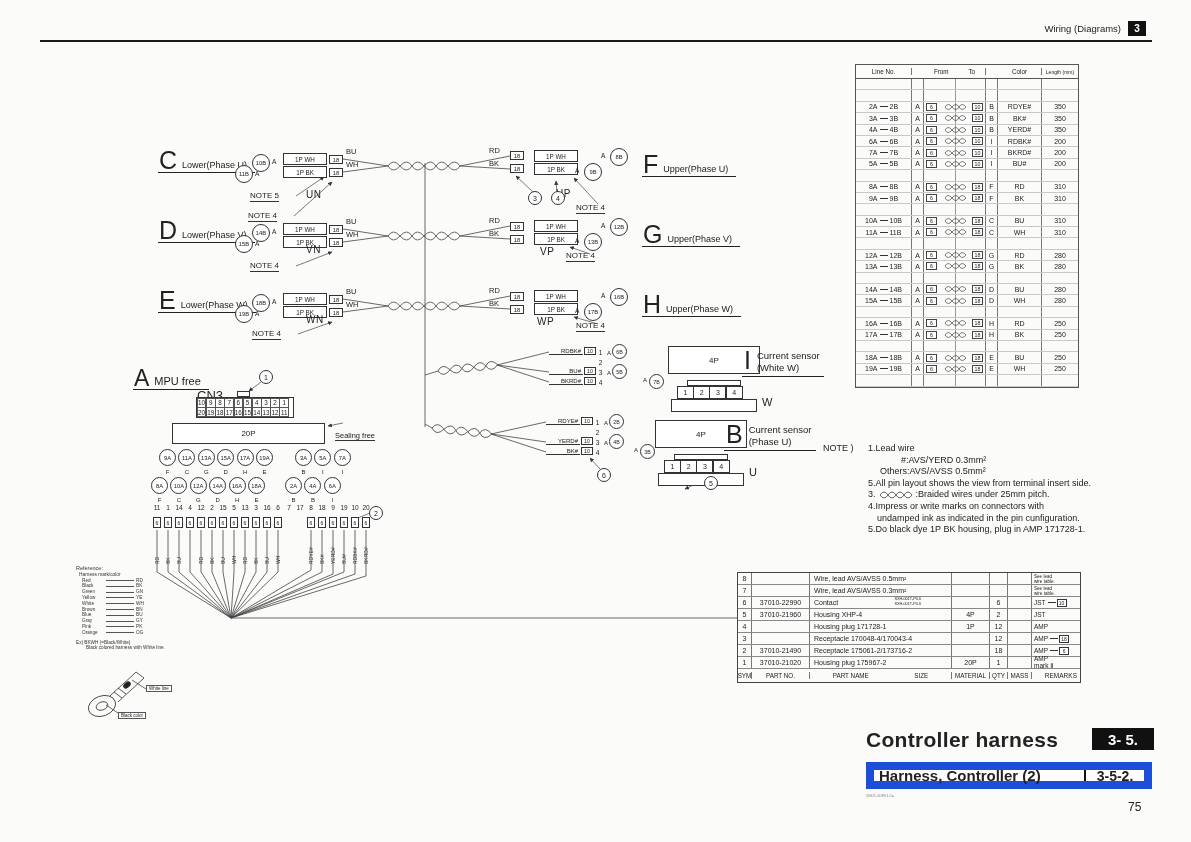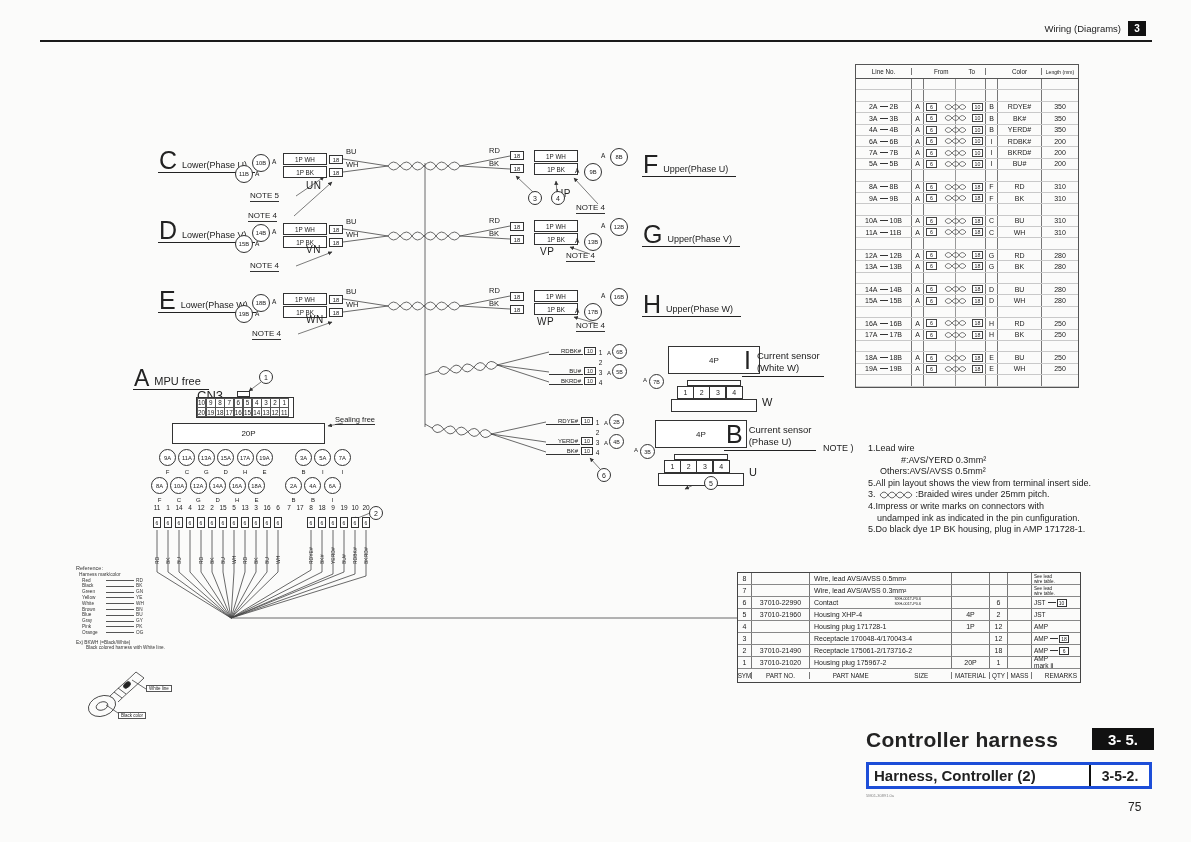--- a/index.html
+++ b/index.html
@@ -131,21 +131,21 @@
   .leg-line { flex:1; border-top:0.5px solid #555; margin:0 2px; }
   .leg-code { width:12px; }
   .leg-ex { margin-top:4px; }
   .leg-ex2 { margin-left:10px; }
   .tinybox { position:absolute; border:0.6px solid #555; font-size:4.5px; padding:0 2px; background:#fff; white-space:nowrap; }
 
   
   .main-title { font-size:21px; font-weight:bold; letter-spacing:0.3px; }
   .title-badge { width:62px; height:22px; background:#111; color:#fff; font-size:15px; font-weight:bold;
                  display:flex; align-items:center; justify-content:center; }
-  .sub-box { width:286px; height:27px; border:3px solid #1d4ed8; display:flex; background:#fff; }
+  .sub-box { width:286px; height:27px; border:8px solid #1d4ed8; display:flex; background:#fff; }
   .sub-box .sb-l { flex:1; display:flex; align-items:center; padding-left:5px; font-size:15px; font-weight:bold; border-right:2px solid #111; }
   .sub-box .sb-r { width:58px; display:flex; align-items:center; justify-content:center; font-size:14px; font-weight:bold; }
   .doc-code { font-size:4px; color:#888; }
   .page-num { font-size:12px; }
 </style>
 </head>
 <body>
 
 <svg width="1191" height="842" style="position:absolute;left:0;top:0;z-index:0">
   <defs>
@@ -1064,21 +1064,21 @@
 <div class="abs circ" style="left:235px;top:165px">11B</div>
 <span class="abs a-mark" style="left:255px;top:170px">A</span>
 <div class="abs circ" style="left:252px;top:154px">10B</div>
 <span class="abs a-mark" style="left:272px;top:158px">A</span>
 <div class="abs hbox" style="left:283px;top:153px">1P WH</div>
 <div class="abs hbox" style="left:283px;top:166px">1P BK</div>
 <div class="abs tagbox" style="left:329px;top:155px">18</div>
 <div class="abs tagbox" style="left:329px;top:168px">18</div>
 <span class="abs wlabel" style="left:346px;top:147px">BU</span>
 <span class="abs wlabel" style="left:346px;top:160px">WH</span>
-<span class="abs pair" style="left:306px;top:180px">UN</span>
+<span class="abs pair" style="left:306px;top:189px">UN</span>
 <span class="abs note" style="left:250px;top:191px">NOTE 5</span>
 <span class="abs note" style="left:248px;top:211px">NOTE 4</span>
 
 <div class="abs sec-head" style="left:158px;top:220px">
   <span class="bigletter">D</span>
   <span class="sec-label">Lower(Phase V)</span>
 </div>
 <div class="abs circ" style="left:235px;top:235px">15B</div>
 <span class="abs a-mark" style="left:255px;top:240px">A</span>
 <div class="abs circ" style="left:252px;top:224px">14B</div>
@@ -1296,21 +1296,21 @@
       <span>18</span>
       <span>17</span>
       <span>16</span>
       <span>15</span>
       <span>14</span>
       <span>13</span>
       <span>12</span>
       <span>11</span>
     </div>
 </div>
-<span class="abs sealing" style="left:335px;top:415px">Sealing free</span>
+<span class="abs sealing" style="left:335px;top:431px">Sealing free</span>
 <div class="abs box20p" style="left:172px;top:423px;width:153px;height:21px">20P</div>
 
 <div class="abs prow" style="left:159px;top:449px">
 
 <div class="pcell">
     <span class="pcirc">9A</span>
     <span class="pdest">F</span>
   </div>
     <div class="pcell">
     <span class="pcirc">11A</span>

